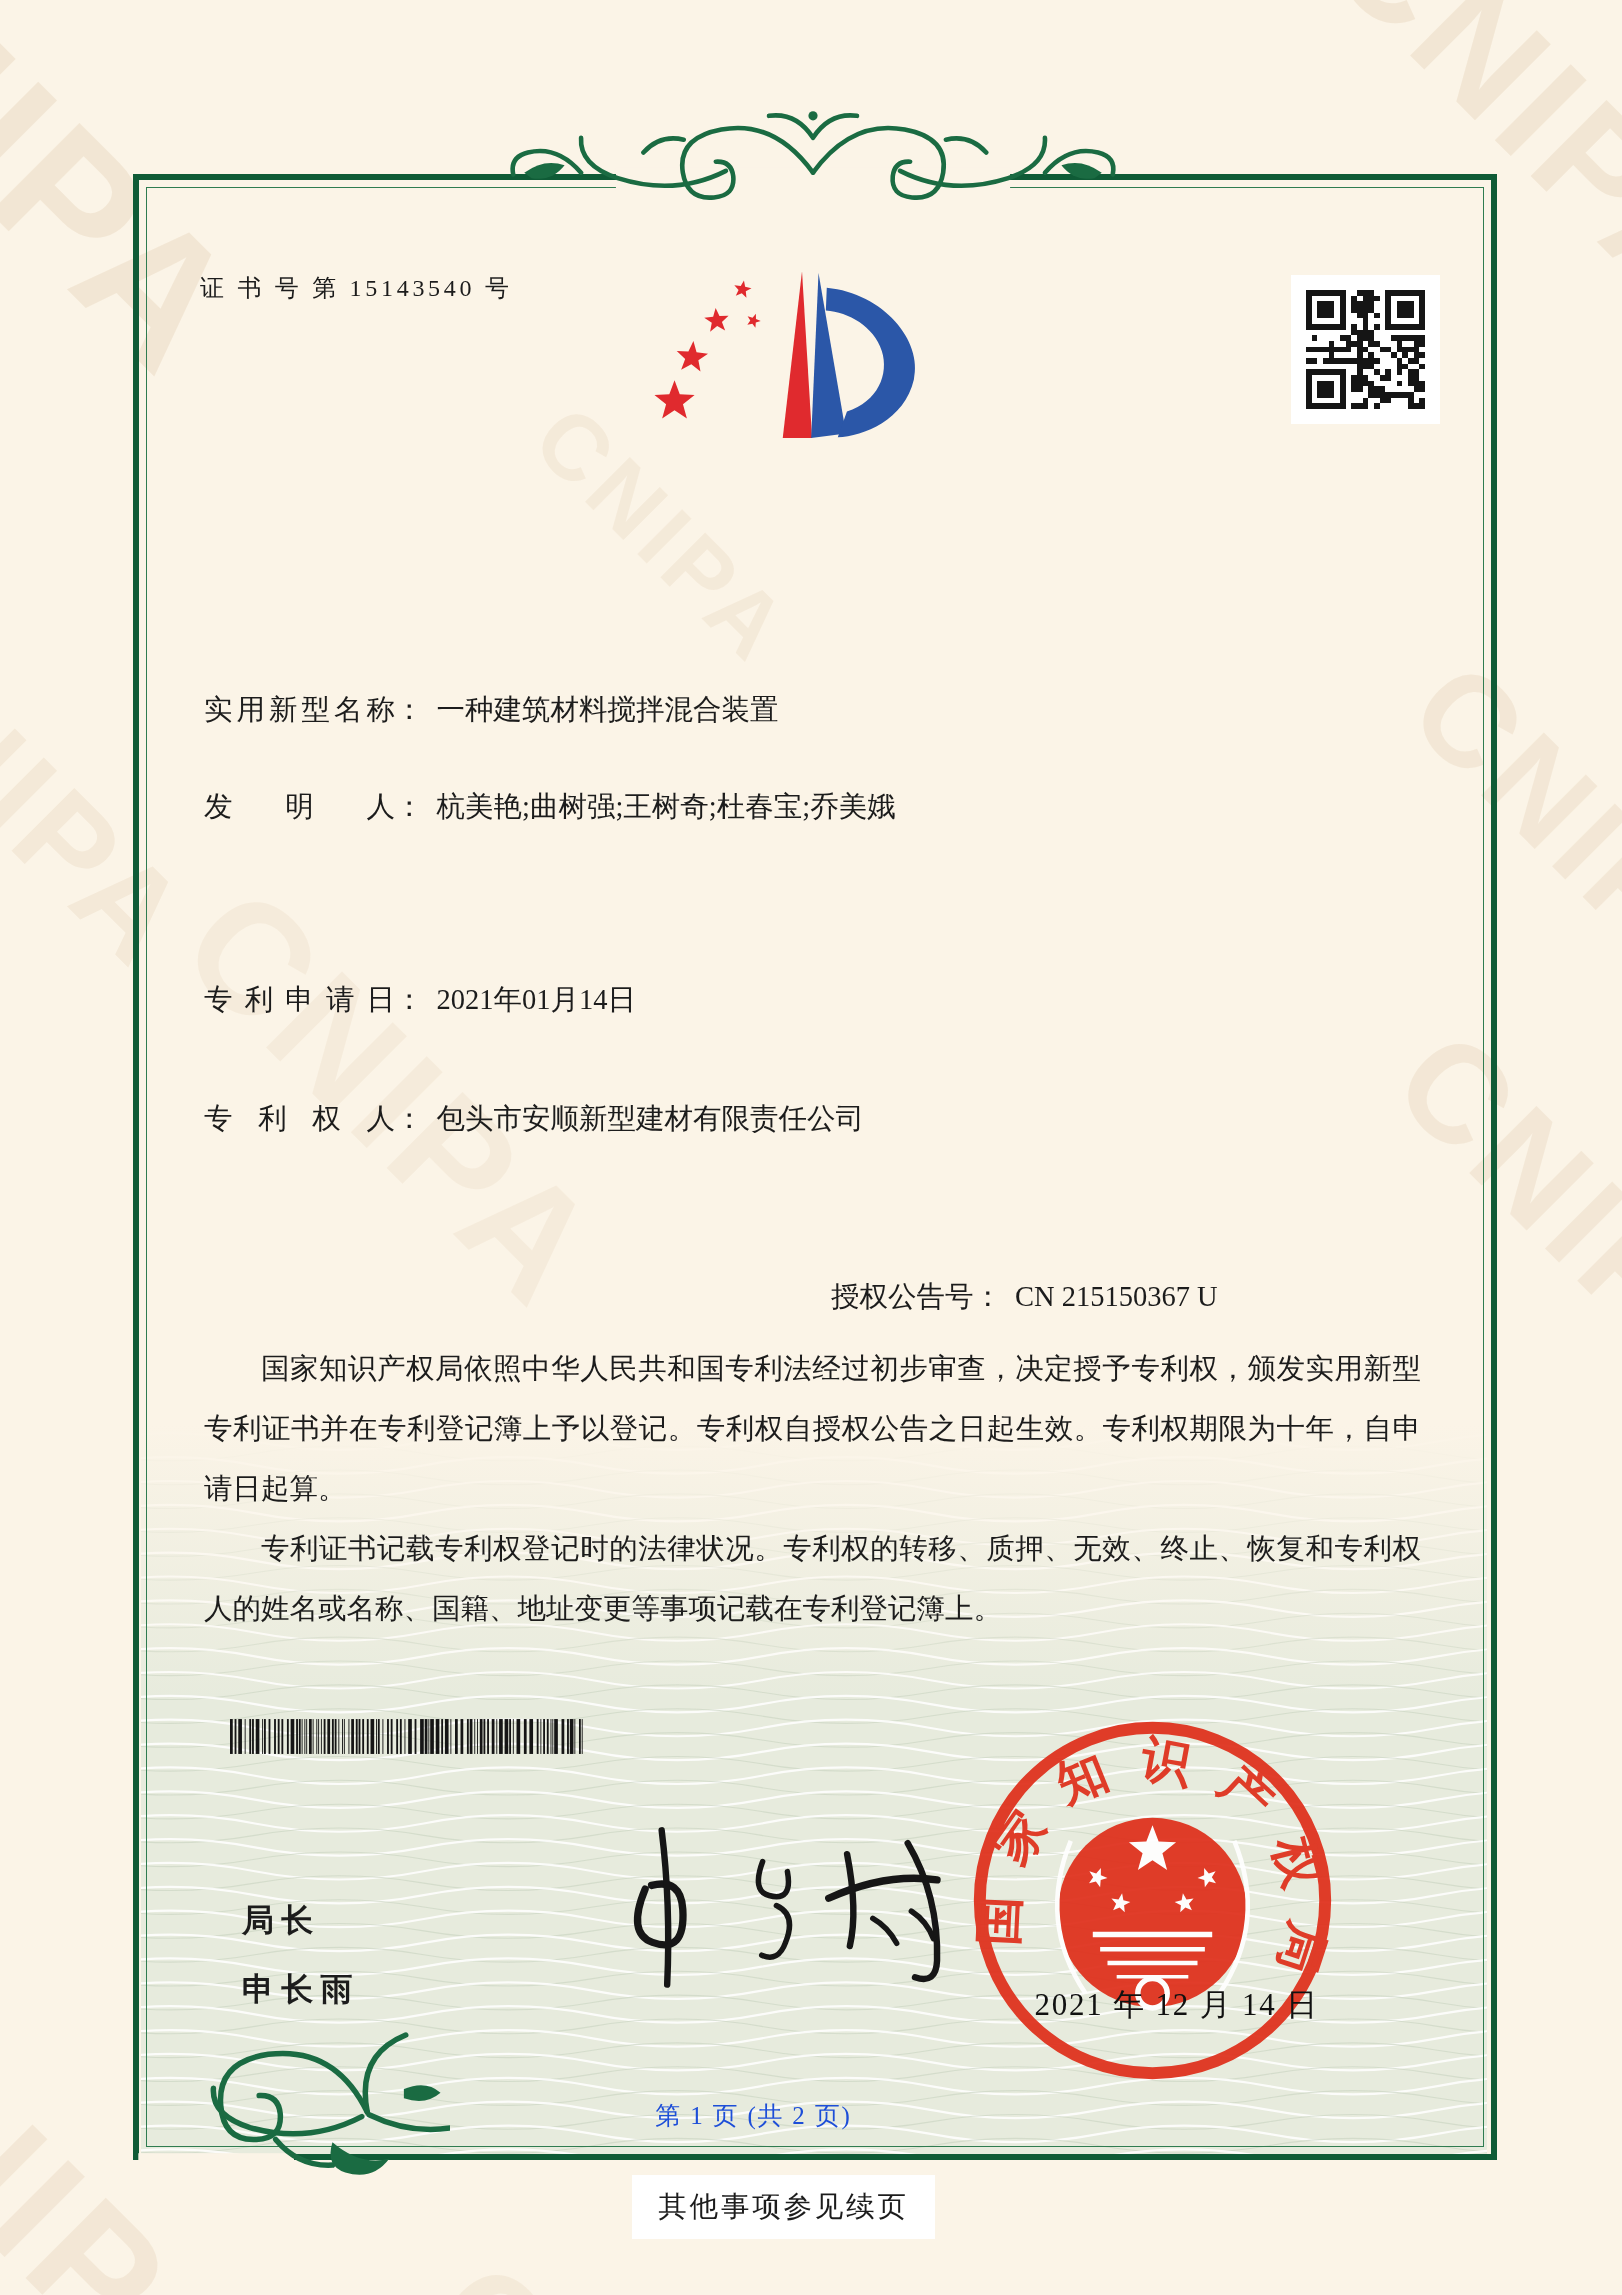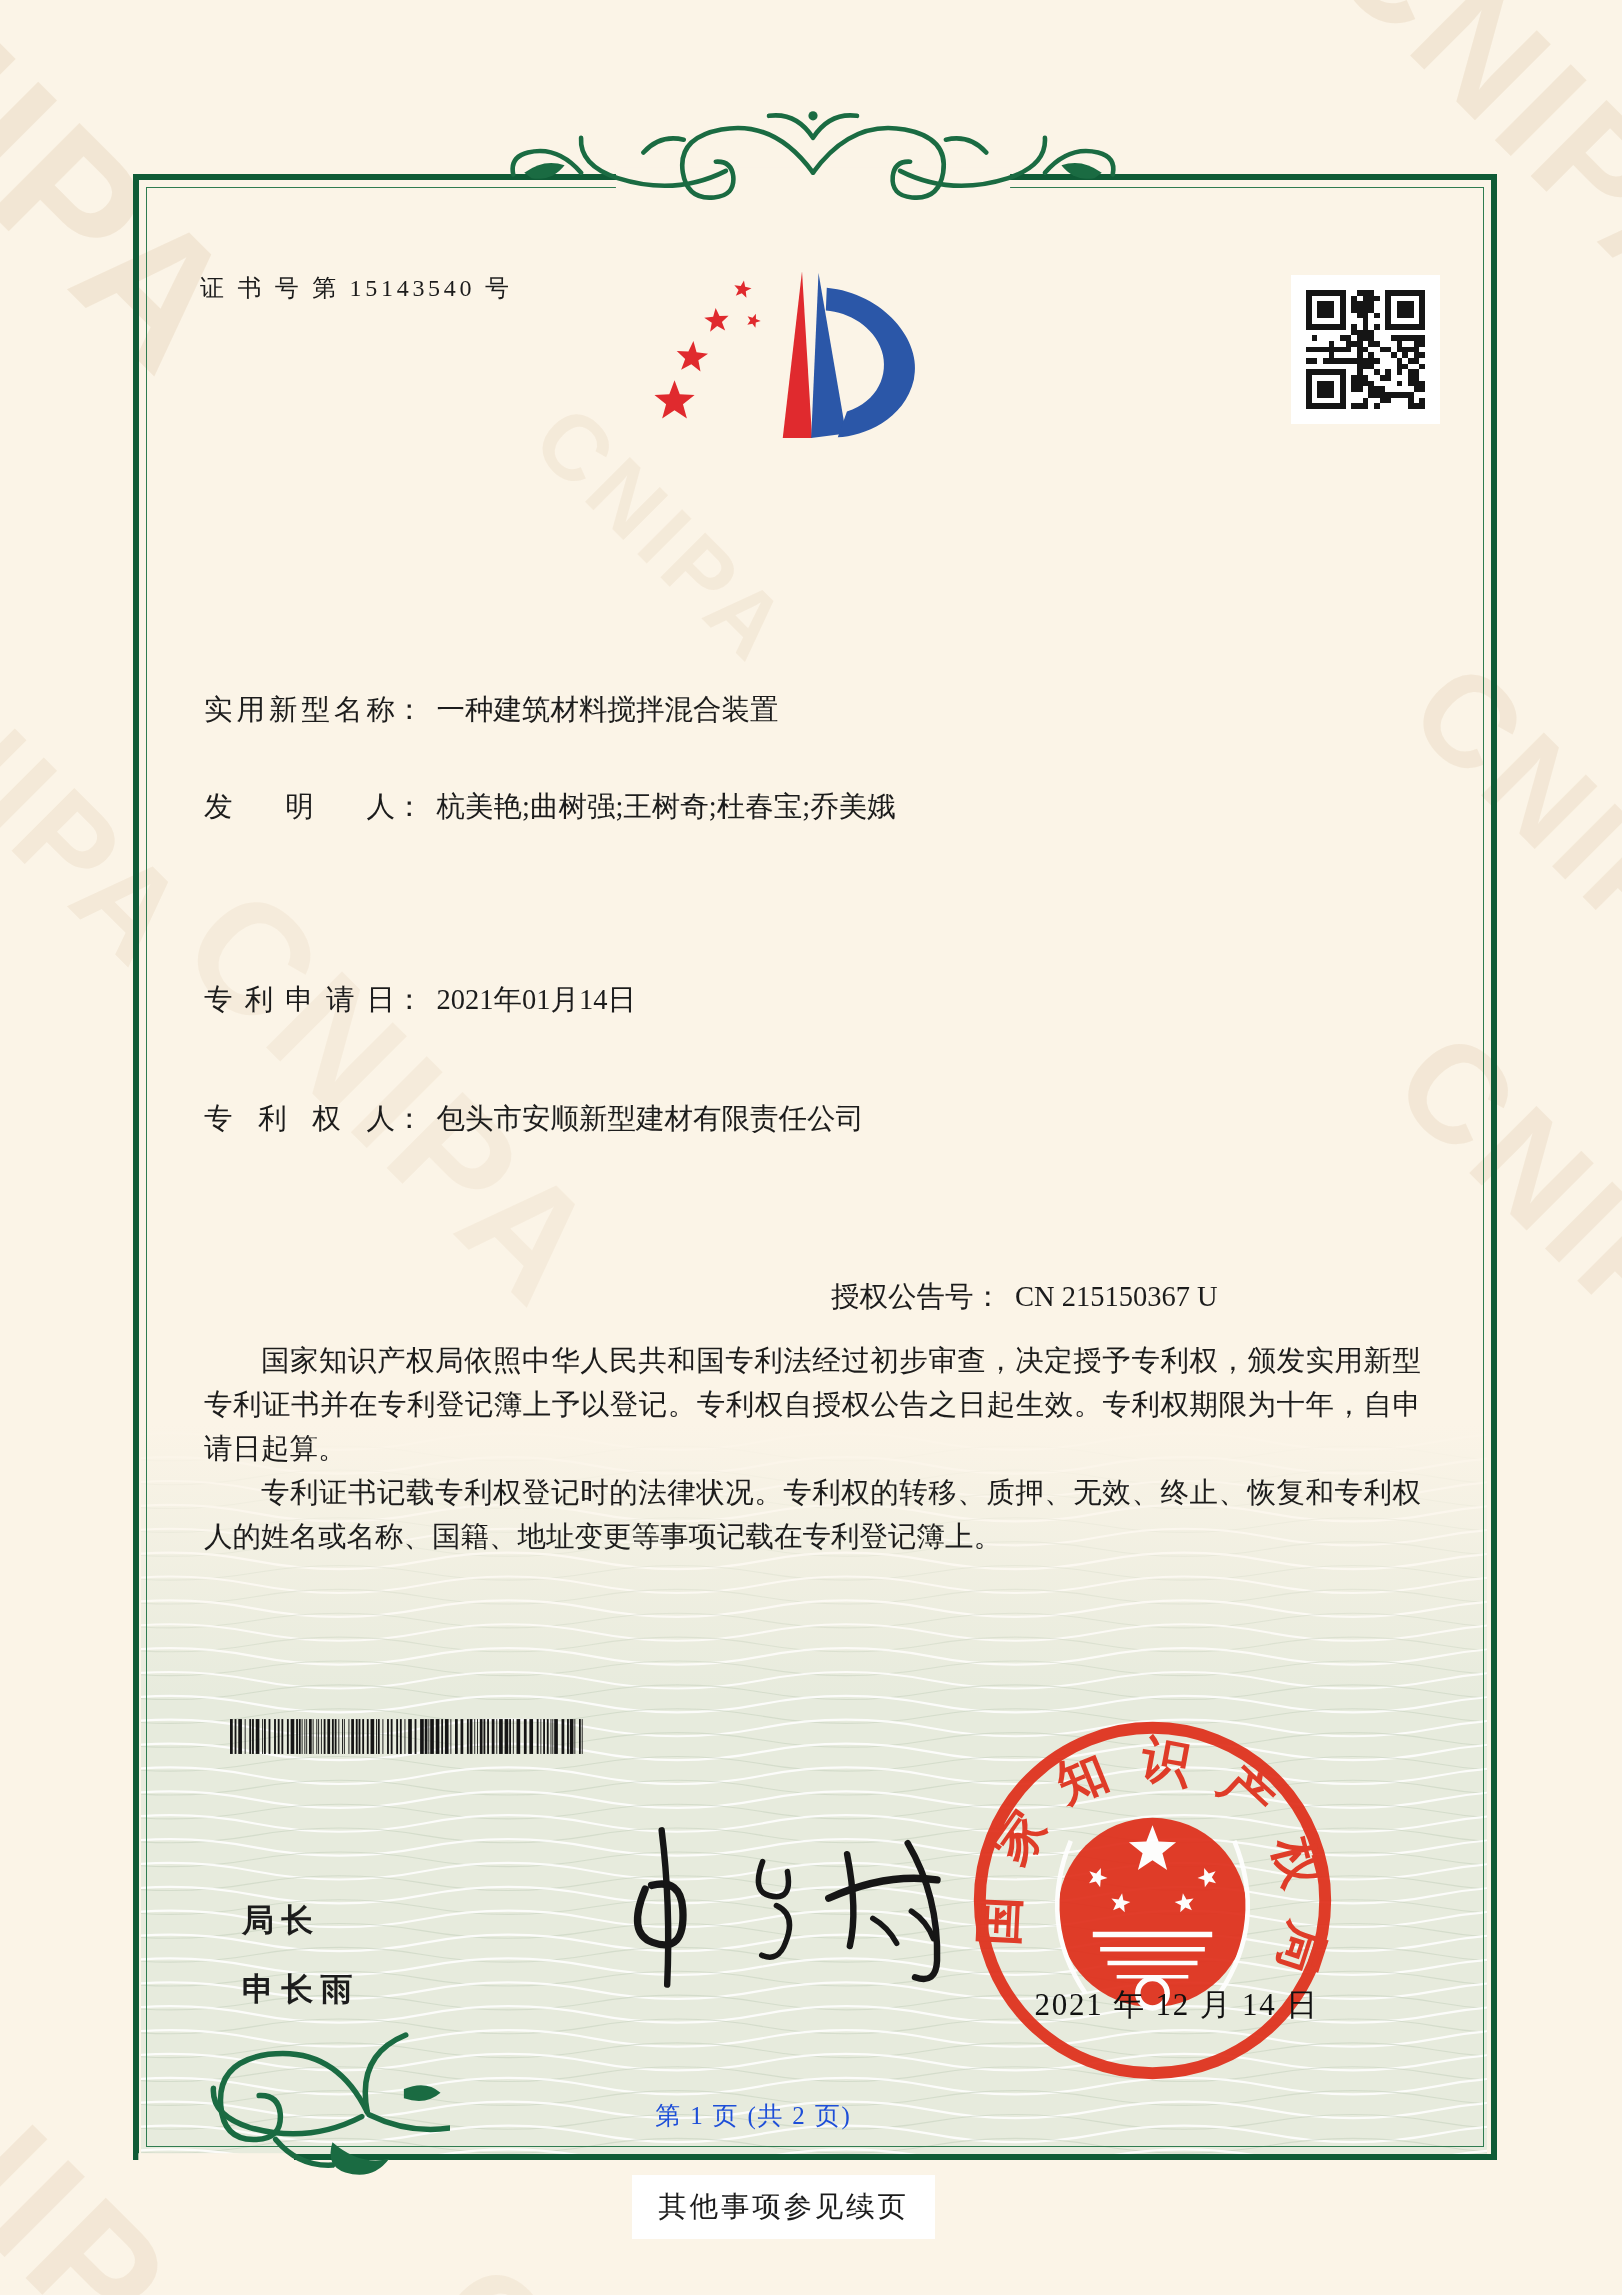--- a/index.html
+++ b/index.html
@@ -18,21 +18,21 @@
   
   .certno{position:absolute;left:200px;top:272px;font-size:24px;letter-spacing:3.7px;}
   .title{position:absolute;left:138px;top:498px;width:1350px;text-align:center;
       font-size:68px;font-weight:bold;letter-spacing:5.5px;}
   .row{position:absolute;left:204px;font-size:28.5px;white-space:nowrap;}
   .flabel{display:inline-block;width:191px;text-align:justify;text-align-last:justify;
       vertical-align:top;}
   .fcolon{display:inline-block;margin-right:13px;}
   .addr2{display:block;margin-left:232px;}
   .paras{position:absolute;left:204px;top:1339px;width:1217px;font-size:28.5px;
-      line-height:44px;text-align:justify;}
+      line-height:60px;text-align:justify;}
   .paras p{margin:0;text-indent:2em;}
   
   .wavebox{position:absolute;left:141px;top:1425px;width:1346px;height:729px;overflow:hidden;}
   .wavefade{position:absolute;left:141px;top:1425px;width:1346px;height:275px;
       background:linear-gradient(180deg,#fbf4e7 0%,rgba(251,244,231,0) 100%);}
   
   .director{position:absolute;left:242px;font-family:"Liberation Sans",sans-serif;
       font-weight:600;font-size:32px;letter-spacing:7.3px;}
   .sealdate{position:absolute;left:984px;top:1984px;width:335px;text-align:right;
       font-size:31px;letter-spacing:1.8px;color:#111;}

